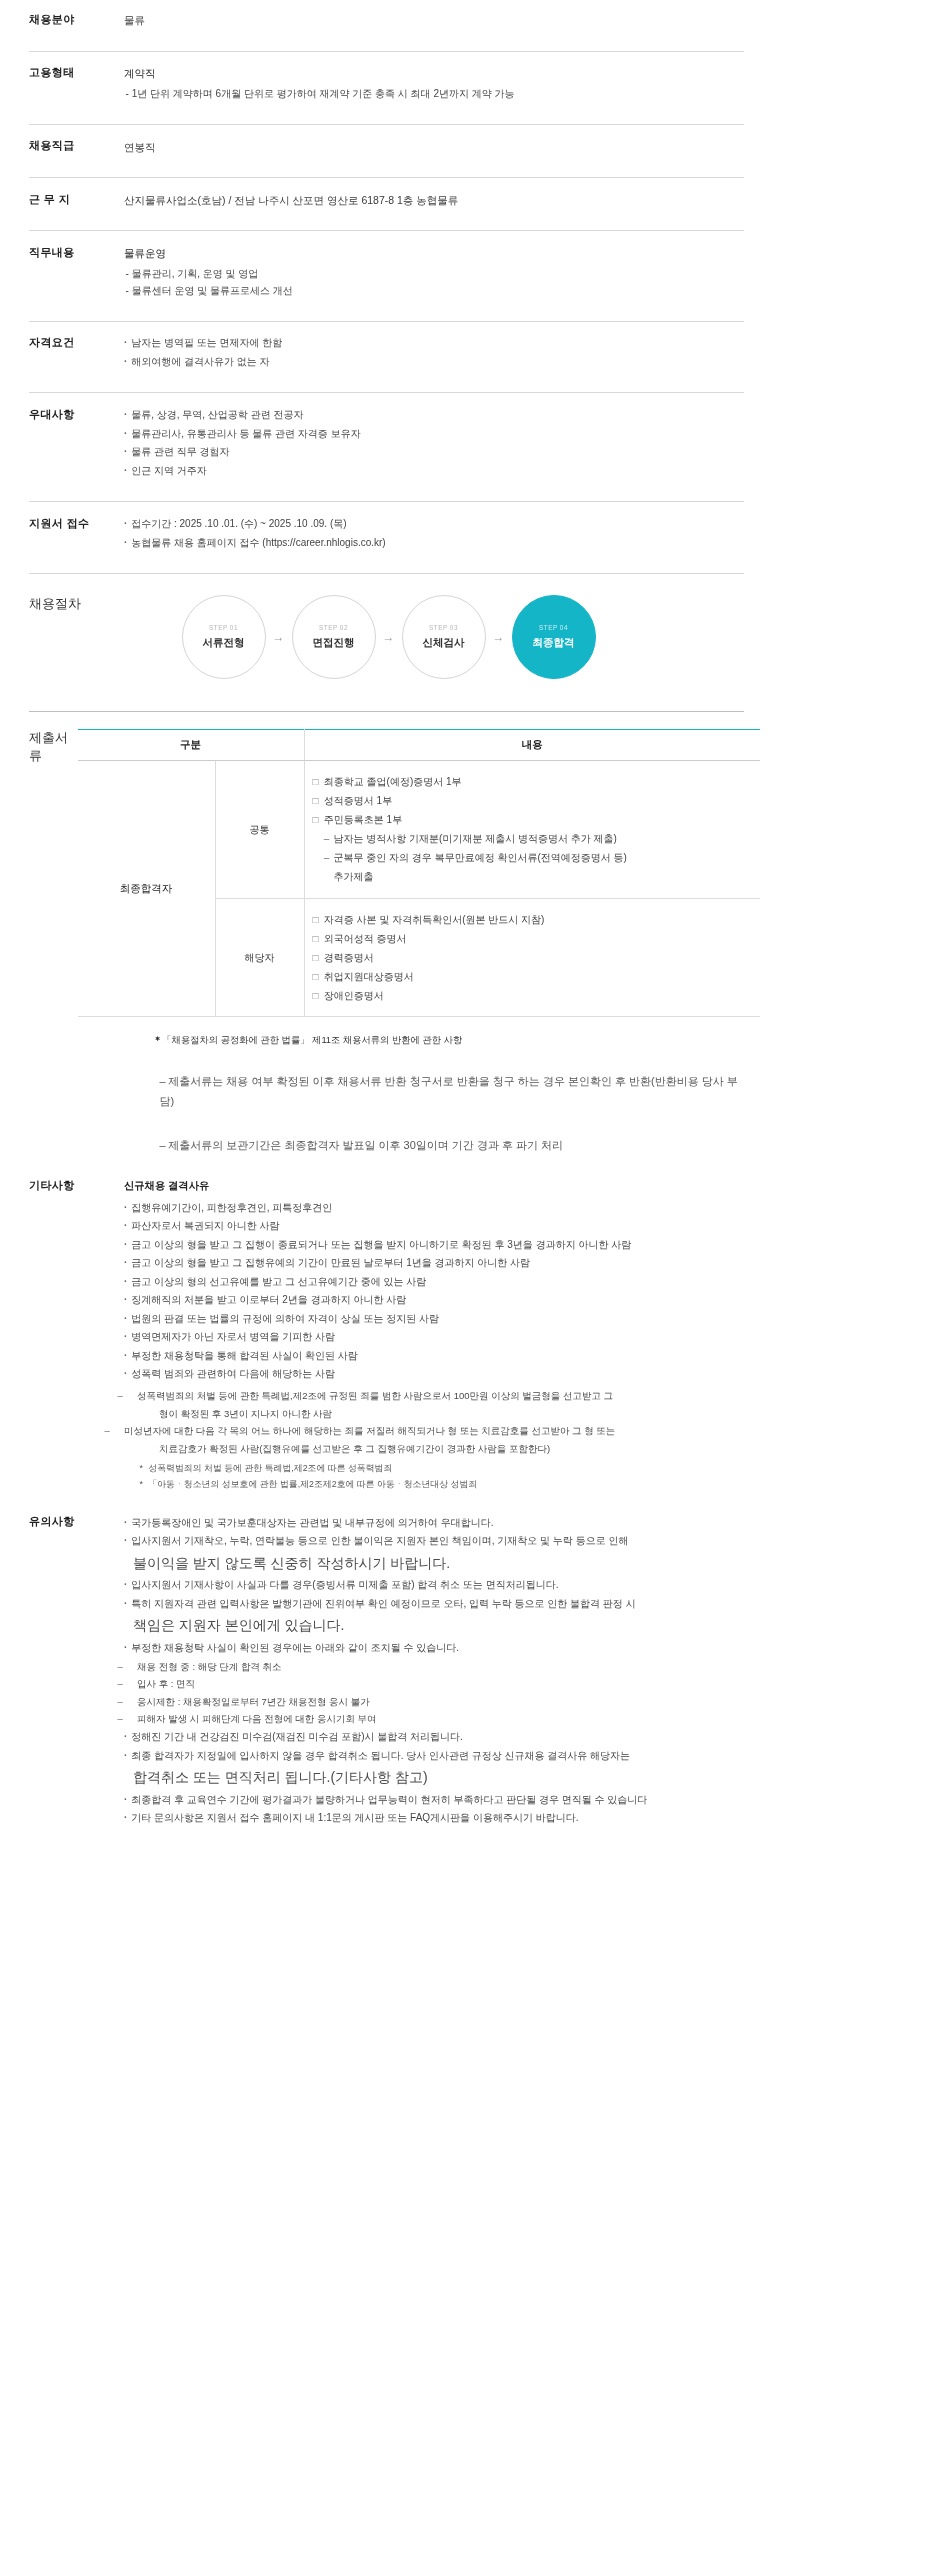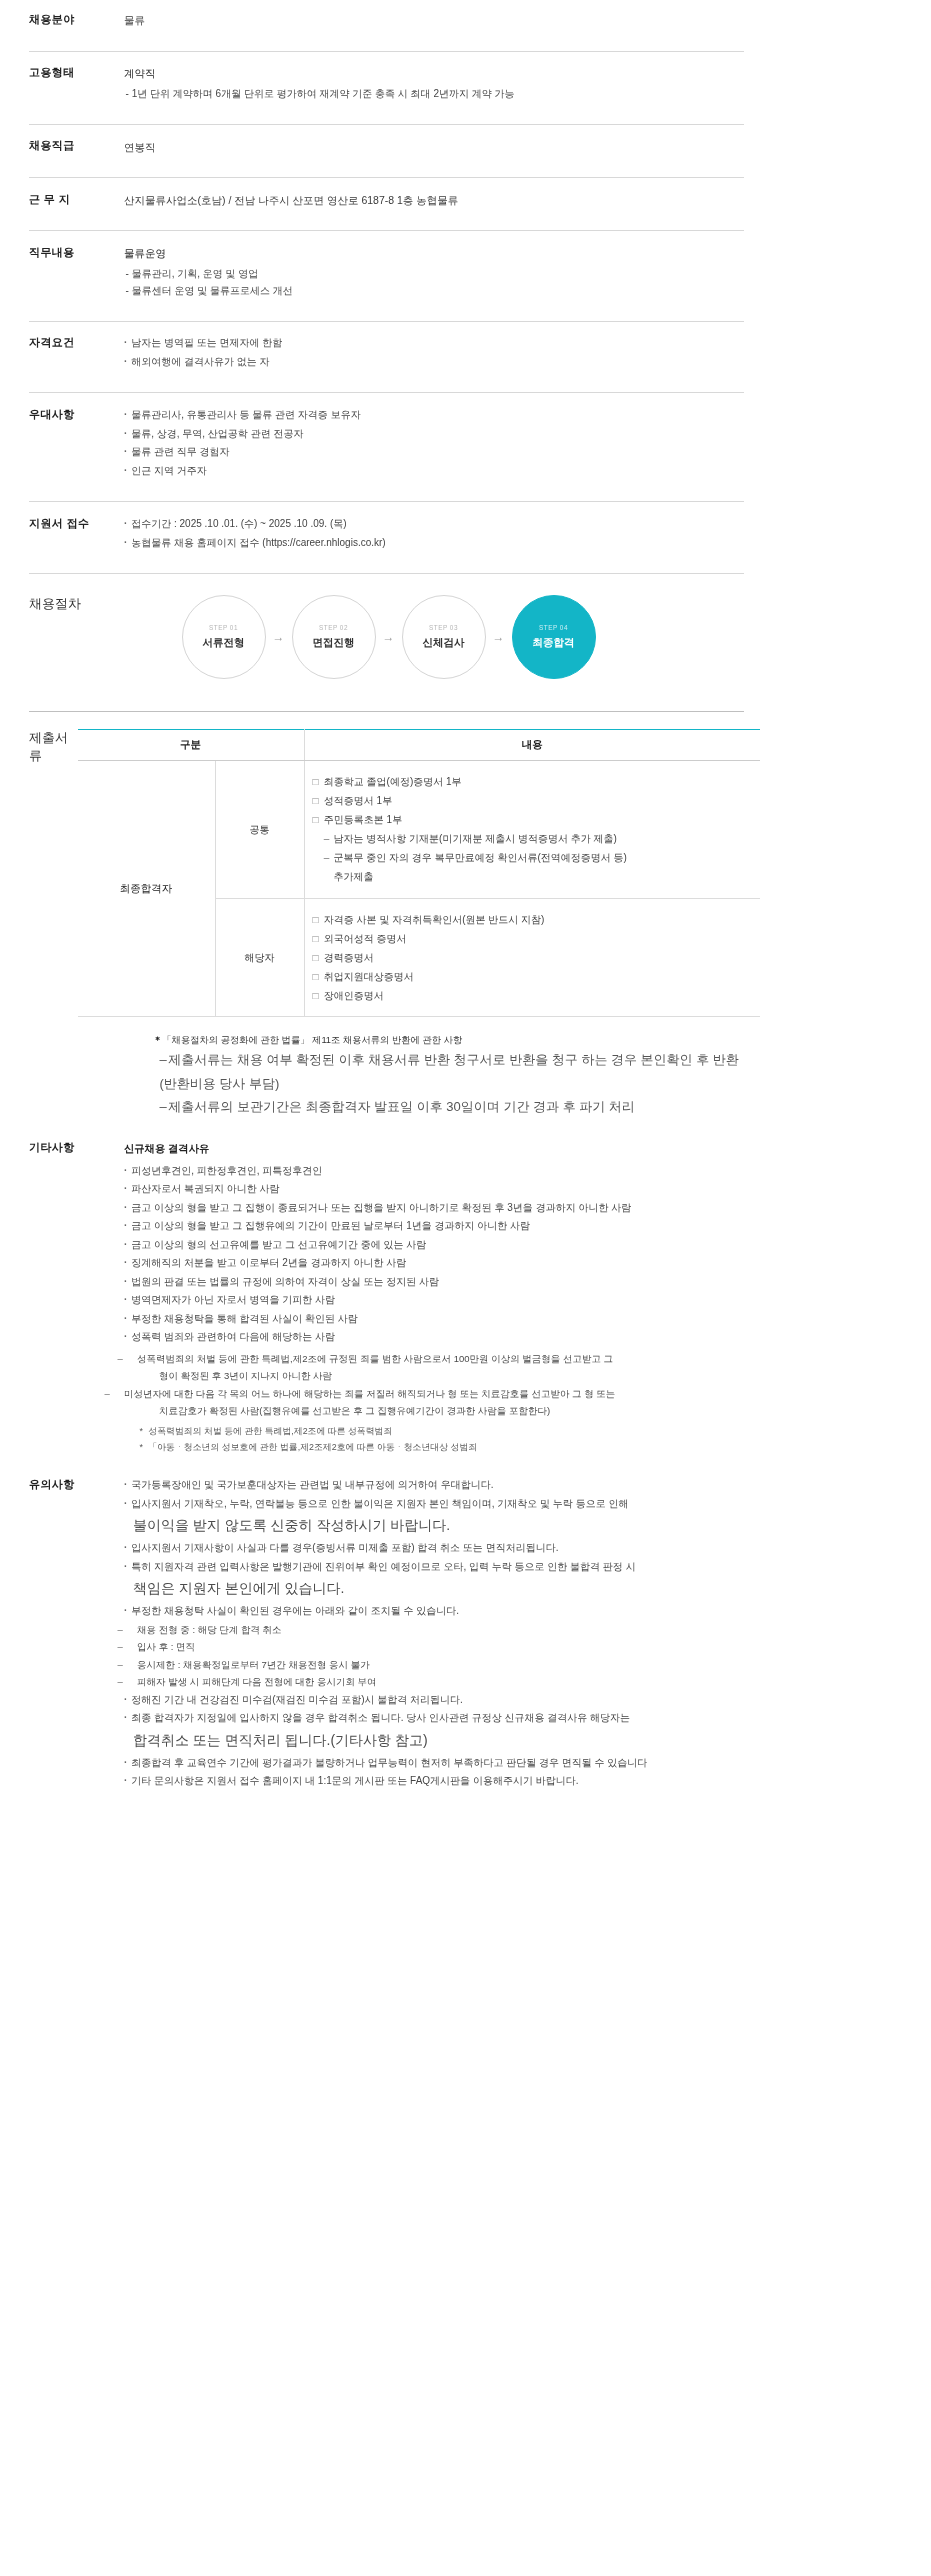--- a/index.html
+++ b/index.html
@@ -203,24 +203,25 @@
   .note-star {
     font-size: 9.3px;
     color: #333333;
     line-height: 1.8;
   }
   .note-star .star {
     color: #222222;
     font-weight: bold;
   }
   .note-sub {
-    font-size: 13px;
+    font-size: 11px;
     color: #555555;
     line-height: 1.8;
     padding-left: 6.4px;
+    margin-top: 24px;
   }
   .note-sub::before {
     content: "–";
     display: inline-block;
     width: 8.9px;
   }
 
   
   .sec-title {
     font-size: 10.3px;
@@ -317,22 +318,22 @@
     <div class="value">
       <div class="bullet">남자는 병역필 또는 면제자에 한함</div>
       <div class="bullet">해외여행에 결격사유가 없는 자</div>
     </div>
   </div>
   <div class="divider"></div>
 
   <div class="row" style="margin-top:13px;">
     <div class="label">우대사항</div>
     <div class="value">
+      <div class="bullet">물류, 상경, 무역, 산업공학 관련 전공자</div>
       <div class="bullet">물류관리사, 유통관리사 등 물류 관련 자격증 보유자</div>
-      <div class="bullet">물류, 상경, 무역, 산업공학 관련 전공자</div>
       <div class="bullet">물류 관련 직무 경험자</div>
       <div class="bullet">인근 지역 거주자</div>
     </div>
   </div>
   <div class="divider"></div>
 
   <div class="row" style="margin-top:13px;">
     <div class="label">지원서 접수</div>
     <div class="value">
       <div class="bullet">접수기간 : 2025 .10 .01. (수) ~ 2025 .10 .09. (목)</div>
@@ -408,21 +409,21 @@
       <span class="star">＊</span><span>「채용절차의 공정화에 관한 법률」 제11조 채용서류의 반환에 관한 사항</span>
     </div>
     <div class="note-sub">제출서류는 채용 여부 확정된 이후 채용서류 반환 청구서로 반환을 청구 하는 경우 본인확인 후 반환(반환비용 당사 부담)</div>
     <div class="note-sub">제출서류의 보관기간은 최종합격자 발표일 이후 30일이며 기간 경과 후 파기 처리</div>
   </div>
 
   <div class="row">
     <div class="label">기타사항</div>
     <div class="value">
       <div class="sec-title">신규채용 결격사유</div>
-      <div class="bullet">피성년후견인, 피한정후견인, 피특정후견인</div>
+      <div class="bullet">집행유예기간이, 피한정후견인, 피특정후견인</div>
       <div class="bullet">파산자로서 복권되지 아니한 사람</div>
       <div class="bullet">금고 이상의 형을 받고 그 집행이 종료되거나 또는 집행을 받지 아니하기로 확정된 후 3년을 경과하지 아니한 사람</div>
       <div class="bullet">금고 이상의 형을 받고 그 집행유예의 기간이 만료된 날로부터 1년을 경과하지 아니한 사람</div>
       <div class="bullet">금고 이상의 형의 선고유예를 받고 그 선고유예기간 중에 있는 사람</div>
       <div class="bullet">징계해직의 처분을 받고 이로부터 2년을 경과하지 아니한 사람</div>
       <div class="bullet">법원의 판결 또는 법률의 규정에 의하여 자격이 상실 또는 정지된 사람</div>
       <div class="bullet">병역면제자가 아닌 자로서 병역을 기피한 사람</div>
       <div class="bullet">부정한 채용청탁을 통해 합격된 사실이 확인된 사람</div>
       <div class="bullet">성폭력 범죄와 관련하여 다음에 해당하는 사람</div>
       <div style="margin-top:3.2px;">

